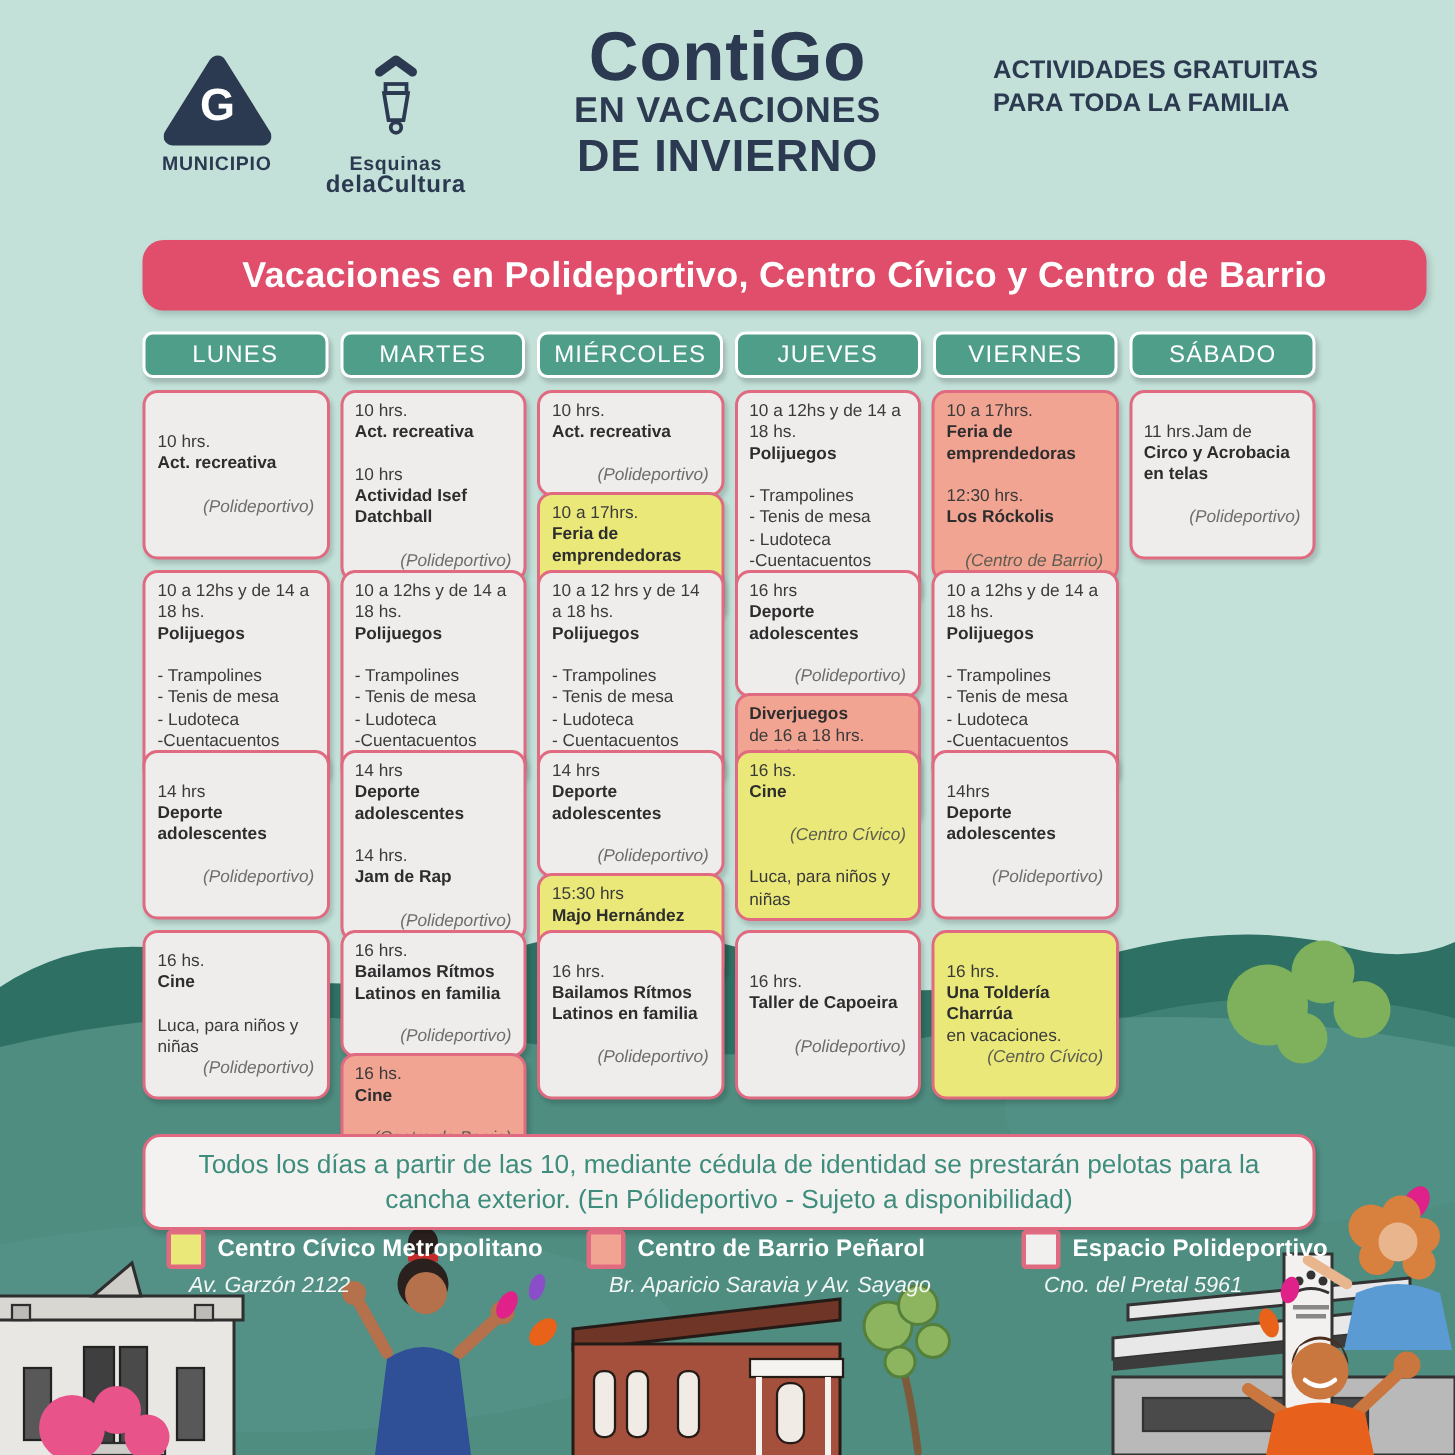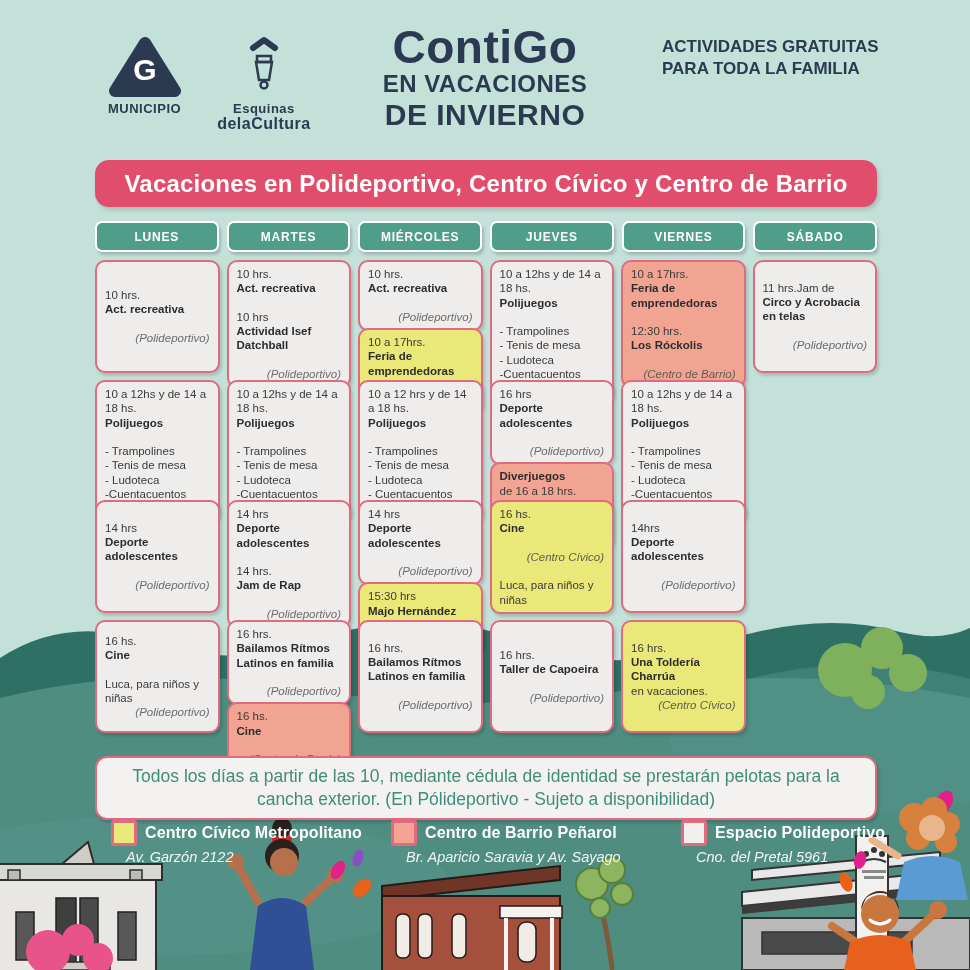--- a/index.html
+++ b/index.html
@@ -10,40 +10,40 @@
     color:#2b3a50;
   }
   .layer{position:absolute;left:0;top:0;}
   #content{position:absolute;left:0;top:0;width:970px;height:970px;z-index:1;}
 
   
   .hdr-logos{position:absolute;left:108px;top:36px;display:flex;gap:36px;align-items:flex-start;}
   .logo-block{display:flex;flex-direction:column;align-items:center;}
   .logo-cap{font-weight:700;font-size:13px;letter-spacing:.5px;color:#2b3a50;margin-top:4px;text-align:center;line-height:1.05;}
   .logo-cap small{font-size:16px;font-weight:700;}
-  .title{position:absolute;left:360px;top:24px;width:250px;text-align:center;color:#2b3a50;}
+  .title{position:absolute;left:360px;top:14px;width:250px;text-align:center;color:#2b3a50;}
   .title .l1{font-size:46px;font-weight:800;letter-spacing:.5px;line-height:1.0;}
   .title .l2{font-size:24px;font-weight:800;letter-spacing:.5px;line-height:1.15;}
   .title .l3{font-size:30px;font-weight:800;letter-spacing:.5px;line-height:1.1;}
   .tagline{position:absolute;left:650px;top:36px;width:240px;font-size:17px;font-weight:700;line-height:1.3;color:#2b3a50;margin-left:12px;}
 
   
   .banner{
-    position:absolute;left:95px;top:160px;width:782px;height:47px;
+    position:absolute;left:95px;top:160px;width:856px;height:47px;
     background:#e14e6b;border-radius:14px;box-shadow:2px 3px 4px rgba(0,0,0,.15);
     display:flex;align-items:center;justify-content:center;
     color:#fff;font-size:24px;font-weight:700;letter-spacing:.2px;
   }
 
   
   #days-row{position:absolute;left:95px;top:221px;width:782px;display:grid;grid-template-columns:repeat(6,1fr);gap:8px;}
   .day{
     background:#4f9e8a;border:2px solid #fff;border-radius:7px;height:27px;
     display:flex;align-items:center;justify-content:center;
-    color:#fff;font-size:12px;font-weight:700;letter-spacing:.8px;
+    color:#fff;font-size:16px;font-weight:400;letter-spacing:.8px;
     box-shadow:2px 3px 3px rgba(0,0,0,.18);
   }
 
   
   #schedule-grid{
     position:absolute;left:95px;top:260px;width:782px;
     display:grid;grid-template-columns:repeat(6,1fr);grid-auto-rows:113px;gap:7px;
   }
   .cell{display:flex;flex-direction:column;}
   .section{

